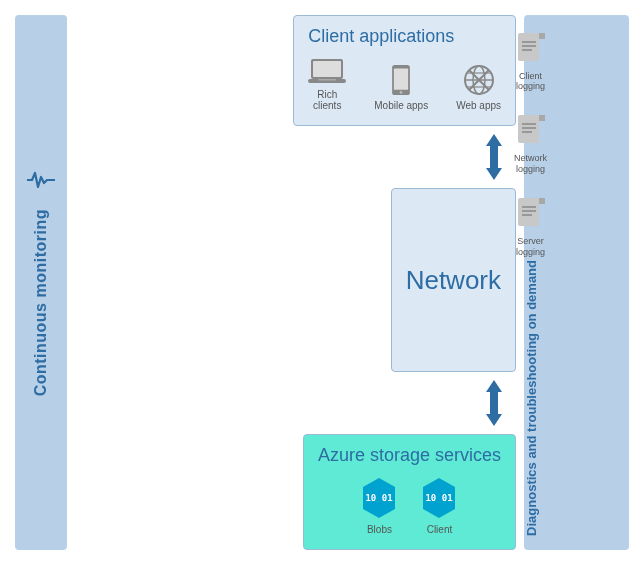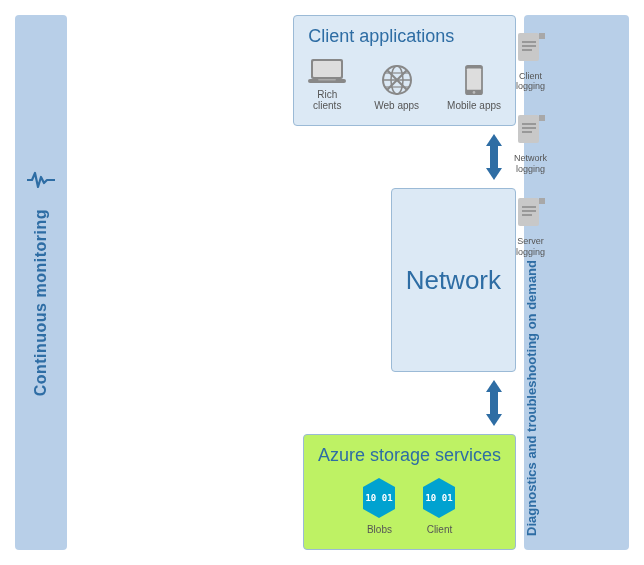--- a/index.html
+++ b/index.html
@@ -114,21 +114,21 @@
     }
 
     .network-title {
       font-size: 26px;
       color: #2e6da4;
       font-weight: 400;
     }
 
     
     .azure-storage-box {
-      background: #bef264;
+      background: #5eead4;
       border: 1.5px solid #9bbad6;
       border-radius: 4px;
       padding: 10px 14px 14px;
       flex: 0 0 auto;
     }
 
     .storage-icons-row {
       display: flex;
       justify-content: center;
       gap: 16px;
@@ -214,40 +214,40 @@
           <svg class="laptop-svg" viewBox="0 0 38 28" fill="none">
             <rect x="3" y="2" width="32" height="20" rx="2" fill="#888" stroke="#888" stroke-width="0"></rect>
             <rect x="5" y="4" width="28" height="16" rx="1" fill="#ddd"></rect>
             <rect x="0" y="22" width="38" height="4" rx="2" fill="#888"></rect>
             <rect x="10" y="22" width="18" height="1.5" rx="1" fill="#aaa"></rect>
           </svg>
           <span>Rich<br>clients</span>
         </div>
 
         <div class="icon-item">
+          <svg class="mobile-svg" viewBox="0 0 22 36" fill="none">
+            <rect x="1" y="1" width="20" height="34" rx="3" fill="#888"></rect>
+            <rect x="3" y="5" width="16" height="24" rx="1" fill="#ddd"></rect>
+            <circle cx="11" cy="32" r="1.5" fill="#bbb"></circle>
+          </svg>
+          <span>Mobile apps</span>
+        </div>
+
+        <div class="icon-item">
           <svg class="globe-svg" viewBox="0 0 32 32" fill="none">
             <circle cx="16" cy="16" r="14" stroke="#888" stroke-width="2" fill="none"></circle>
             <ellipse cx="16" cy="16" rx="6" ry="14" stroke="#888" stroke-width="1.5" fill="none"></ellipse>
             <line x1="2" y1="16" x2="30" y2="16" stroke="#888" stroke-width="1.5"></line>
             <line x1="4" y1="9" x2="28" y2="9" stroke="#888" stroke-width="1.2"></line>
             <line x1="4" y1="23" x2="28" y2="23" stroke="#888" stroke-width="1.2"></line>
 
             <line x1="6" y1="6" x2="26" y2="26" stroke="#888" stroke-width="2.2"></line>
             <line x1="26" y1="6" x2="6" y2="26" stroke="#888" stroke-width="2.2"></line>
           </svg>
           <span>Web apps</span>
-        </div>
-
-        <div class="icon-item">
-          <svg class="mobile-svg" viewBox="0 0 22 36" fill="none">
-            <rect x="1" y="1" width="20" height="34" rx="3" fill="#888"></rect>
-            <rect x="3" y="5" width="16" height="24" rx="1" fill="#ddd"></rect>
-            <circle cx="11" cy="32" r="1.5" fill="#bbb"></circle>
-          </svg>
-          <span>Mobile apps</span>
         </div>
       </div>
     </div>
 
     <div class="arrow-connector">
       <svg width="44" height="50" viewBox="0 0 44 50">
 
         <polygon points="22,2 14,14 30,14" fill="#2e6da4"></polygon>
 
         <rect x="18" y="12" width="8" height="26" fill="#2e6da4"></rect>

